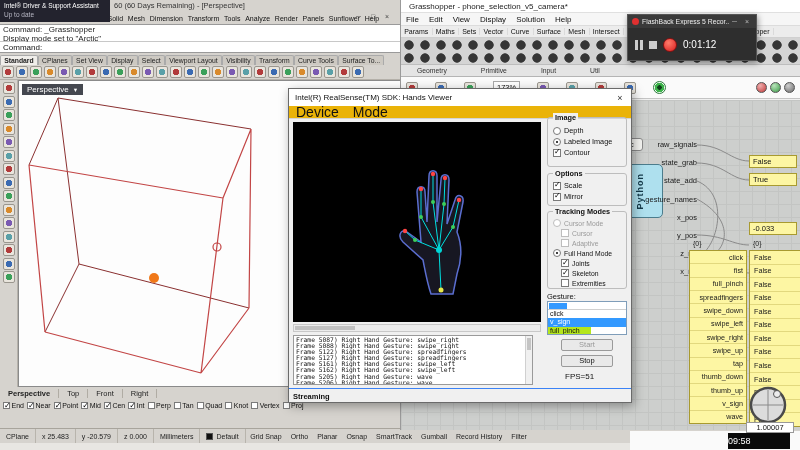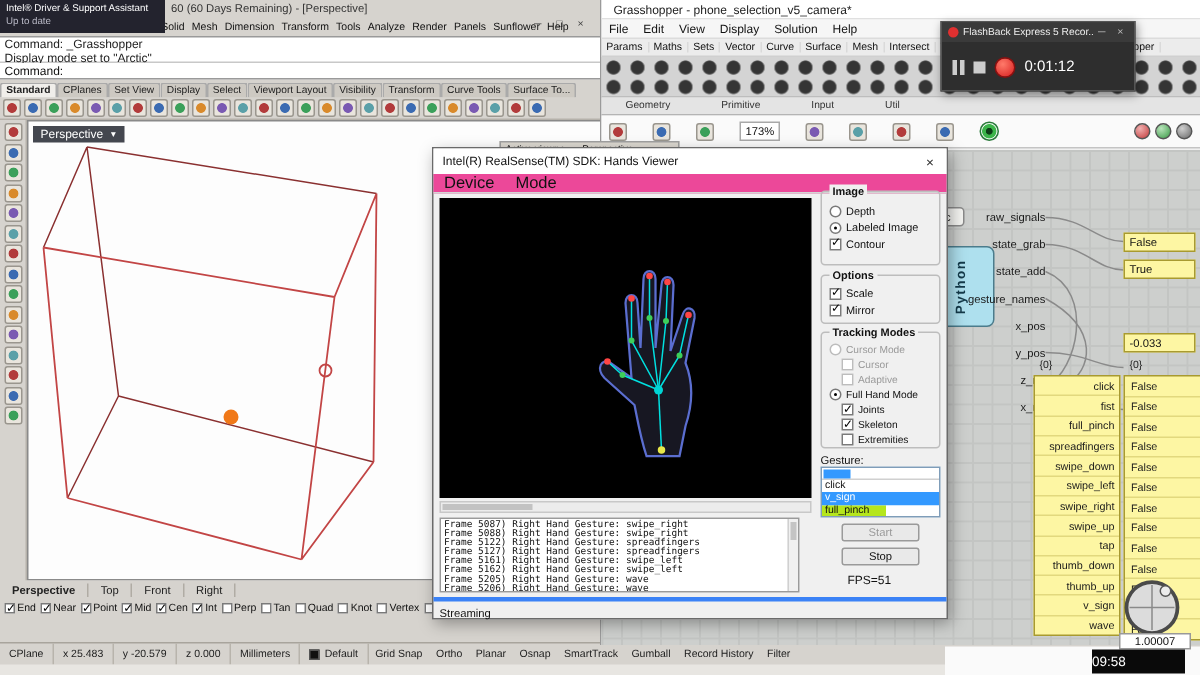--- a/index.html
+++ b/index.html
@@ -95,24 +95,24 @@
 .panel.names{left:288px;width:58px;height:174px}
 .panel.values{left:348px;width:52px;height:177px}
 .p-row{flex:1;border-bottom:1px solid #e2d87e;font-size:7.2px;display:flex;align-items:center;color:#1a1a1a;white-space:nowrap;overflow:hidden}
 .panel.names .p-row{justify-content:flex-end;padding-right:3px}
 .panel.values .p-row{padding-left:4px}
 .p-row:last-child{border-bottom:none}
 .dial{position:absolute;left:346px;top:284px;width:42px;height:42px}
 .scale-chip{position:absolute;left:746px;top:422px;width:48px;height:11px;background:#fff;border:1px solid #999;font-size:7.5px;line-height:10px;text-align:center;z-index:25}
 
 
-.rs{position:absolute;left:288px;top:98px;width:344px;height:315px;background:#f0f0f0;border:1px solid #6a6a6a;box-shadow:2px 3px 10px rgba(0,0,0,.35);z-index:30}
+.rs{position:absolute;left:288px;top:88px;width:344px;height:315px;background:#f0f0f0;border:1px solid #6a6a6a;box-shadow:2px 3px 10px rgba(0,0,0,.35);z-index:30}
 .rs-title{height:17px;background:#fff;display:flex;align-items:center;font-size:8px;padding-left:6px}
 .rs-close{margin-left:auto;width:22px;text-align:center;font-size:9px;color:#333}
-.rs-menus{height:13px;background:#ec4899;border-bottom:1px solid #d4d4d4;display:flex;align-items:flex-end;font-size:11px;gap:0}
+.rs-menus{height:13px;background:#eab308;border-bottom:1px solid #d4d4d4;display:flex;align-items:center;font-size:14px;gap:0}
 .rs-menus span{padding:0 7px}
 .rs-video{position:absolute;left:4px;top:33px;width:248px;height:200px;background:#000}
 .rs-hscroll{position:absolute;left:4px;top:235px;width:248px;height:8px;background:#ececec;border:1px solid #c8c8c8}
 .rs-hscroll i{position:absolute;left:1px;top:1px;width:60px;height:4px;background:#c2c2c2}
 .grp{position:absolute;border:1px solid #bdbdbd;border-radius:3px}
 .grp>b{position:absolute;top:-5px;left:5px;background:#f0f0f0;font-size:7.3px;font-weight:700;padding:0 2px;line-height:9px;white-space:nowrap}
 .g-img{left:258px;top:28px;width:80px;height:50px;padding-top:7px}
 .g-opt{left:258px;top:84px;width:80px;height:33px;padding-top:6px}
 .g-trk{left:258px;top:122px;width:80px;height:78px;padding-top:6px}
 .row{display:flex;align-items:center;padding-left:5px;height:11px;font-size:7.3px;white-space:nowrap}
@@ -124,21 +124,21 @@
 .ginput i{position:absolute;left:1px;top:1px;width:18px;height:6px;background:#3399ff}
 .gitem{height:8.3px;line-height:8.3px;padding-left:2px;white-space:nowrap}
 .gitem.sel{background:#3399ff;color:#fff}
 .gitem.hl{background:linear-gradient(90deg,#b5e61d 55%,#fff 55%)}
 .rs-start{position:absolute;left:272px;top:250px;width:52px;height:12px;color:#9a9a9a}
 .rs-stop{position:absolute;left:272px;top:266px;width:52px;height:12px;color:#111}
 .rs-fps{position:absolute;left:276px;top:283px;font-size:8px}
 .rs-log{position:absolute;left:4px;top:246px;width:240px;height:50px;background:#fff;border:1px solid #9a9a9a;font-family:"DejaVu Sans Mono",monospace;font-size:6.3px;line-height:6.1px;padding:1px 2px;overflow:hidden}
 .log-sb{position:absolute;right:0;top:0;width:7px;height:100%;background:#f0f0f0;border-left:1px solid #d0d0d0}
 .log-sb i{position:absolute;left:1px;top:2px;width:4px;height:12px;background:#c4c4c4}
-.rs-status{position:absolute;left:0;top:299px;width:342px;height:15px;border-top:3px solid #3b82f6;font-size:7.5px;font-weight:normal;line-height:15px;padding-left:4px}
+.rs-status{position:absolute;left:0;top:299px;width:342px;height:15px;border-top:1px solid #3b82f6;font-size:7.5px;font-weight:bold;line-height:15px;padding-left:4px}
 
 
 .fb{position:absolute;left:627px;top:14px;width:130px;height:47px;background:#2e2e2e;border:1px solid #555;z-index:40;box-shadow:1px 2px 6px rgba(0,0,0,.4)}
 .fb-title{height:13px;background:#3a3a3a;display:flex;align-items:center;gap:3px;padding:0 4px}
 .fb-dot{width:7px;height:7px;border-radius:50%;background:#e03030;flex:none}
 .fb-title b{font-size:6.8px;color:#eee;font-weight:400;white-space:nowrap;overflow:hidden;flex:1}
 .fb-ctl{font-size:7px;color:#bbb;letter-spacing:3px;flex:none}
 .fb-body{height:33px;display:flex;align-items:center;gap:6px;padding:0 7px}
 .fb-pause{width:8px;height:10px;background:linear-gradient(90deg,#ccc 0 3px,transparent 3px 5px,#ccc 5px 8px);flex:none}
 .fb-stop{width:8px;height:8px;background:#ccc;flex:none}

